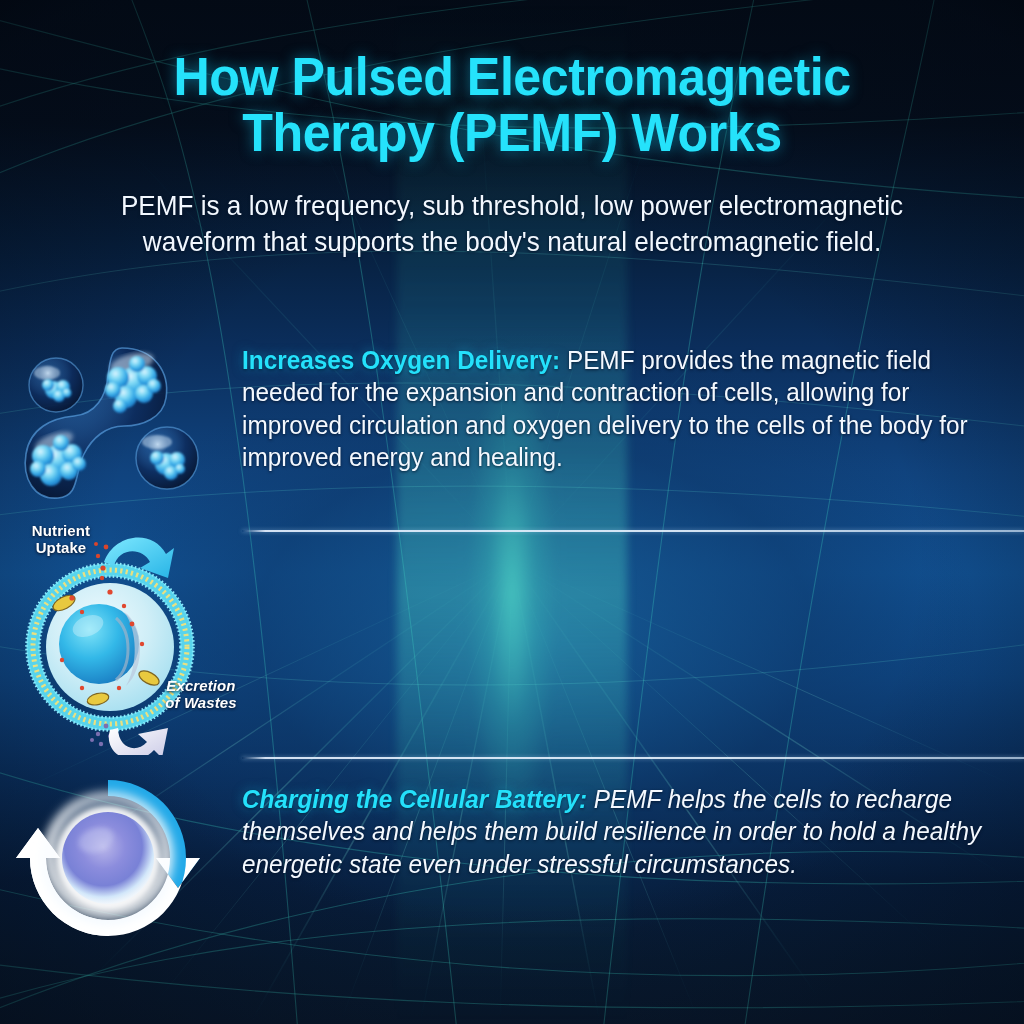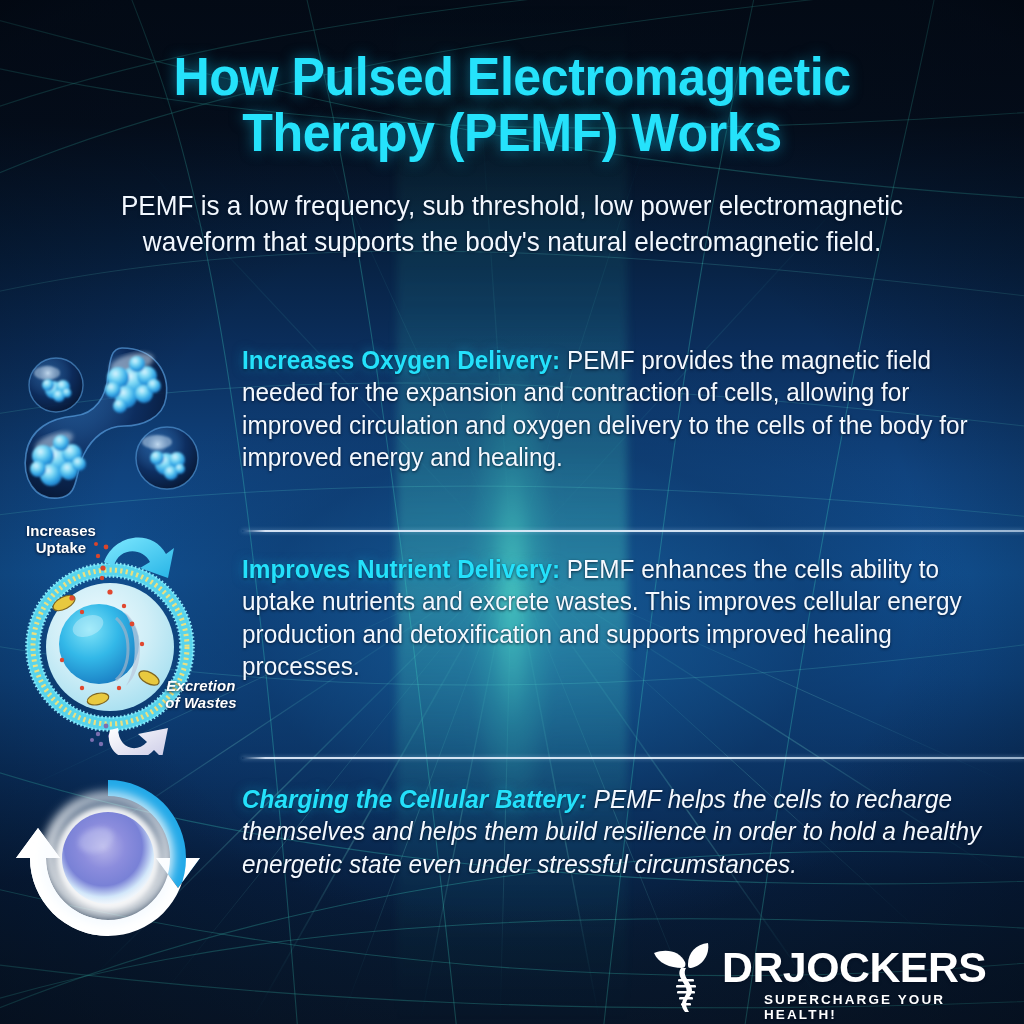--- a/index.html
+++ b/index.html
@@ -361,28 +361,25 @@
       <circle cx="86" cy="220" r="2"></circle>
     </g>
 
     <path d="M98 42 C 108 14 146 8 160 34 L 168 28 L 162 58 L 134 48 L 144 42
              C 136 26 112 28 108 46 Z" fill="url(#arrc)"></path>
 
     <path d="M104 210 C 96 236 130 250 148 230 L 156 238 L 162 208 L 132 214 L 141 222
              C 130 234 112 228 112 208 Z" fill="url(#arrw)"></path>
   </svg>
 
-  <div class="lbl lbl-nutrition">Increases
+  <div class="lbl lbl-nutrition">Nutrient
 Uptake</div>
   <div class="lbl lbl-excretion">Excretion
 of Wastes</div>
 
-  <div class="section" style="top:553px;">
-    <p class="sec-text"><span class="sec-head">Improves Nutrient Delivery:</span><span>  PEMF enhances the cells ability to uptake nutrients and excrete wastes. This improves cellular energy production and detoxification and supports improved healing processes.</span></p>
-  </div>
 
   <div class="divider" style="top:757px;"></div>
 
   <svg class="icon-recharge" viewBox="0 0 200 186">
     <defs>
       <radialGradient id="core" cx="45%" cy="38%" r="62%">
         <stop offset="0%" stop-color="#b9b6ea"></stop>
         <stop offset="38%" stop-color="#8c8ddd"></stop>
         <stop offset="68%" stop-color="#6f78d4" stop-opacity=".92"></stop>
         <stop offset="88%" stop-color="#cfe6fb" stop-opacity=".9"></stop>
@@ -417,34 +414,14 @@
     <circle cx="100" cy="86" r="66" fill="url(#halo)" filter="url(#glow)"></circle>
     <circle cx="100" cy="86" r="52" fill="#ffffff" opacity=".9" filter="url(#glow2)"></circle>
     <circle cx="100" cy="86" r="46" fill="url(#core)"></circle>
     <ellipse cx="88" cy="68" rx="18" ry="12" transform="rotate(-18 88 68)" fill="#cfd3f5" opacity=".4" filter="url(#glow2)"></ellipse>
   </svg>
 
   <div class="section" style="top:783px;font-style:italic;">
     <p class="sec-text"><span class="sec-head">Charging the Cellular Battery:</span><span> PEMF helps the cells to recharge themselves and helps them build resilience in order to hold a healthy energetic state even under stressful circumstances.</span></p>
   </div>
 
-  <div class="logo">
-    <svg width="68" height="70" viewBox="0 0 68 70" style="position:absolute;left:0;top:0;">
-      <g fill="#ffffff">
-
-        <path d="M30 26 C 18 26 6 21 2 11 C 14 6 28 9 33 20 C 34 23 33 26 30 26 Z"></path>
-
-        <path d="M36 22 C 36 11 44 2 56 1 C 58 13 50 24 39 26 C 36 26 36 25 36 22 Z"></path>
-
-        <path d="M29 26 C 22 36 40 44 33 54 C 27 63 31 67 33 70 L 37 70 C 34 64 32 61 38 54 C 46 44 28 36 34 26 Z"></path>
-
-        <rect x="26" y="37" width="16" height="2.6" rx="1.2"></rect>
-        <rect x="24" y="43" width="20" height="2.6" rx="1.2"></rect>
-        <rect x="25" y="49" width="18" height="2.6" rx="1.2"></rect>
-        <rect x="27" y="55" width="14" height="2.6" rx="1.2"></rect>
-        <rect x="29" y="61" width="10" height="2.6" rx="1.2"></rect>
-      </g>
-    </svg>
-    <div class="logo-word">DRJOCKERS</div>
-    <div class="logo-tag">SUPERCHARGE YOUR HEALTH!</div>
-  </div>
 
 </div>
 
 </body></html>

